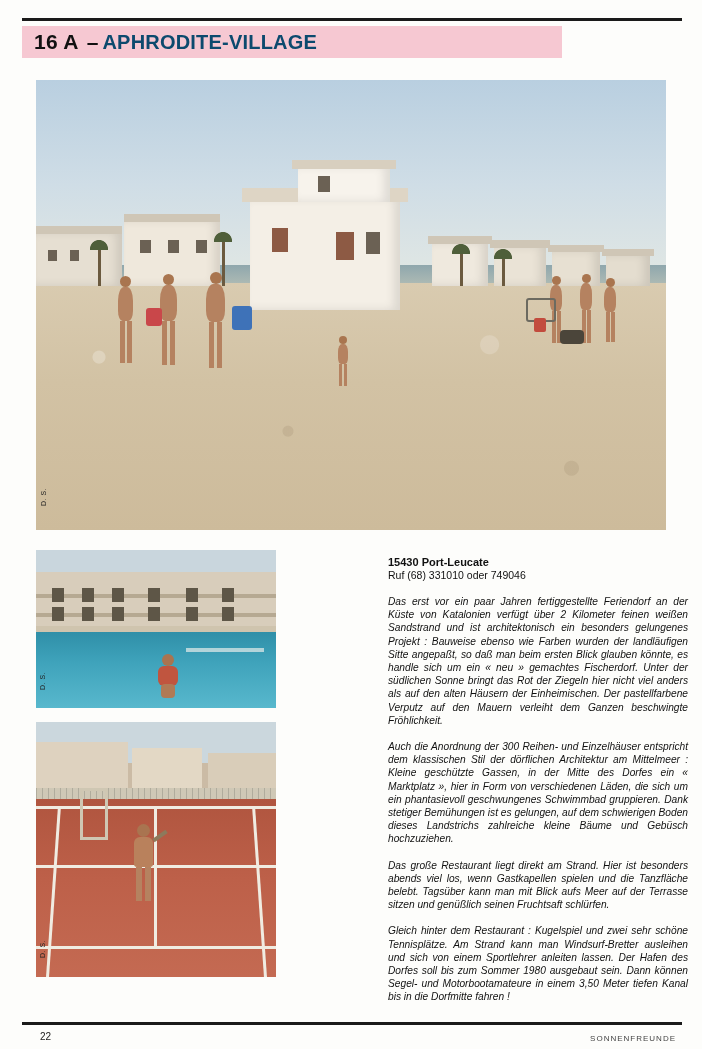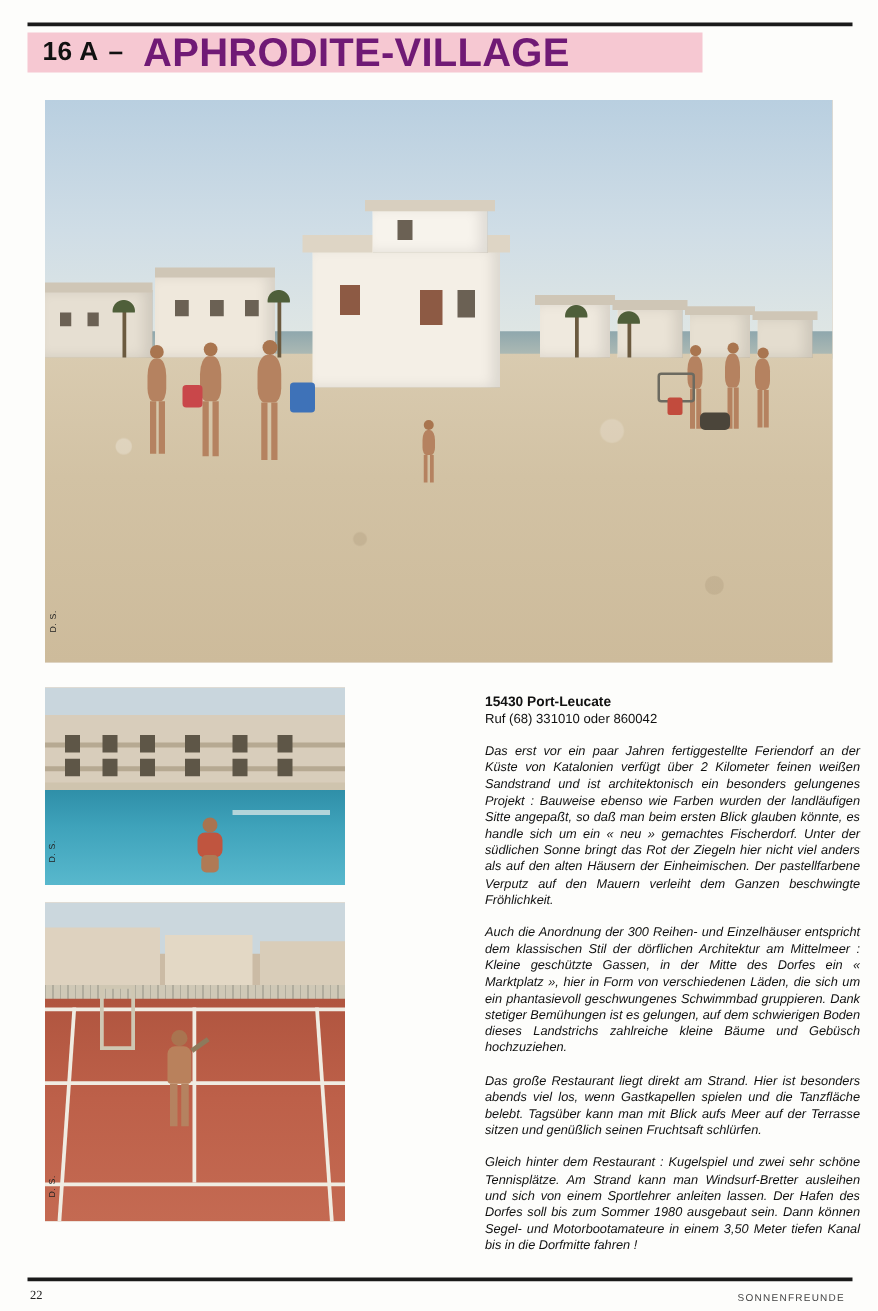--- a/index.html
+++ b/index.html
@@ -47,25 +47,25 @@
     letter-spacing: 0.3px;
     font-family: "Liberation Sans", sans-serif;
   }
   .header-dash {
     font-size: 21px;
     font-weight: bold;
     margin-left: 8px;
     color: #111;
   }
   .header-title {
-    font-size: 32px;
+    font-size: 20px;
     font-weight: bold;
-    margin-left: 16px;
+    margin-left: 4px;
     letter-spacing: 0.2px;
-    color: #701a75;
+    color: #0c4a6e;
     font-family: "Liberation Sans", sans-serif;
   }
 
   
   .photo {
     position: absolute;
     overflow: hidden;
     background: #cbbba5;
   }
   .photo-main {
@@ -202,24 +202,24 @@
     font-style: italic;
     color: #111;
     margin: 0 0 13px 0;
     text-align: justify;
     font-family: "Liberation Sans", sans-serif;
   }
 
   
   .page-num {
     position: absolute;
-    left: 24px; top: 1031px;
+    left: 40px; top: 1031px;
     font-size: 10px;
     color: #222;
-    font-family: Liberation Serif, serif;
+    font-family: Liberation Sans, sans-serif;
   }
   .footer-right {
     position: absolute;
     right: 26px; top: 1034px;
     font-size: 8px;
     color: #444;
     letter-spacing: 1px;
     font-family: "Liberation Sans", sans-serif;
   }
 </style>
@@ -387,21 +387,21 @@
       <div style="position:absolute; left:6px; top:13px; width:19px; height:30px; background:#b9815c; border-radius:6px 6px 3px 3px;"></div>
       <div style="position:absolute; left:8px; top:43px; width:6px; height:34px; background:#b58260;"></div>
       <div style="position:absolute; left:17px; top:43px; width:6px; height:34px; background:#b58260;"></div>
       <div style="position:absolute; left:24px; top:10px; width:16px; height:4px; background:#8d7a5c; transform:rotate(-35deg);"></div>
     </div>
     <span class="credit" style="left:3px; top:218px; position:absolute;">D. S.</span>
   </div>
 
   <div class="text-col">
     <p class="addr-title">15430 Port-Leucate</p>
-    <p class="addr-phone">Ruf (68) 331010 oder 860042</p>
+    <p class="addr-phone">Ruf (68) 331010 oder 749046</p>
     <p class="para">Das erst vor ein paar Jahren fertiggestellte Feriendorf an der Küste von Katalonien verfügt über 2 Kilometer feinen weißen Sandstrand und ist architektonisch ein besonders gelungenes Projekt : Bauweise ebenso wie Farben wurden der landläufigen Sitte angepaßt, so daß man beim ersten Blick glauben könnte, es handle sich um ein « neu » gemachtes Fischerdorf. Unter der südlichen Sonne bringt das Rot der Ziegeln hier nicht viel anders als auf den alten Häusern der Einheimischen. Der pastellfarbene Verputz auf den Mauern verleiht dem Ganzen beschwingte Fröhlichkeit.</p>
     <p class="para">Auch die Anordnung der 300 Reihen- und Einzelhäuser entspricht dem klassischen Stil der dörflichen Architektur am Mittelmeer : Kleine geschützte Gassen, in der Mitte des Dorfes ein « Marktplatz », hier in Form von verschiedenen Läden, die sich um ein phantasievoll geschwungenes Schwimmbad gruppieren. Dank stetiger Bemühungen ist es gelungen, auf dem schwierigen Boden dieses Landstrichs zahlreiche kleine Bäume und Gebüsch hochzuziehen.</p>
     <p class="para">Das große Restaurant liegt direkt am Strand. Hier ist besonders abends viel los, wenn Gastkapellen spielen und die Tanzfläche belebt. Tagsüber kann man mit Blick aufs Meer auf der Terrasse sitzen und genüßlich seinen Fruchtsaft schlürfen.</p>
     <p class="para">Gleich hinter dem Restaurant : Kugelspiel und zwei sehr schöne Tennisplätze. Am Strand kann man Windsurf-Bretter ausleihen und sich von einem Sportlehrer anleiten lassen. Der Hafen des Dorfes soll bis zum Sommer 1980 ausgebaut sein. Dann können Segel- und Motorbootamateure in einem 3,50 Meter tiefen Kanal bis in die Dorfmitte fahren !</p>
   </div>
 
   <div class="frame-line frame-bottom"></div>
   <div class="page-num">22</div>
   <div class="footer-right">SONNENFREUNDE</div>
 

